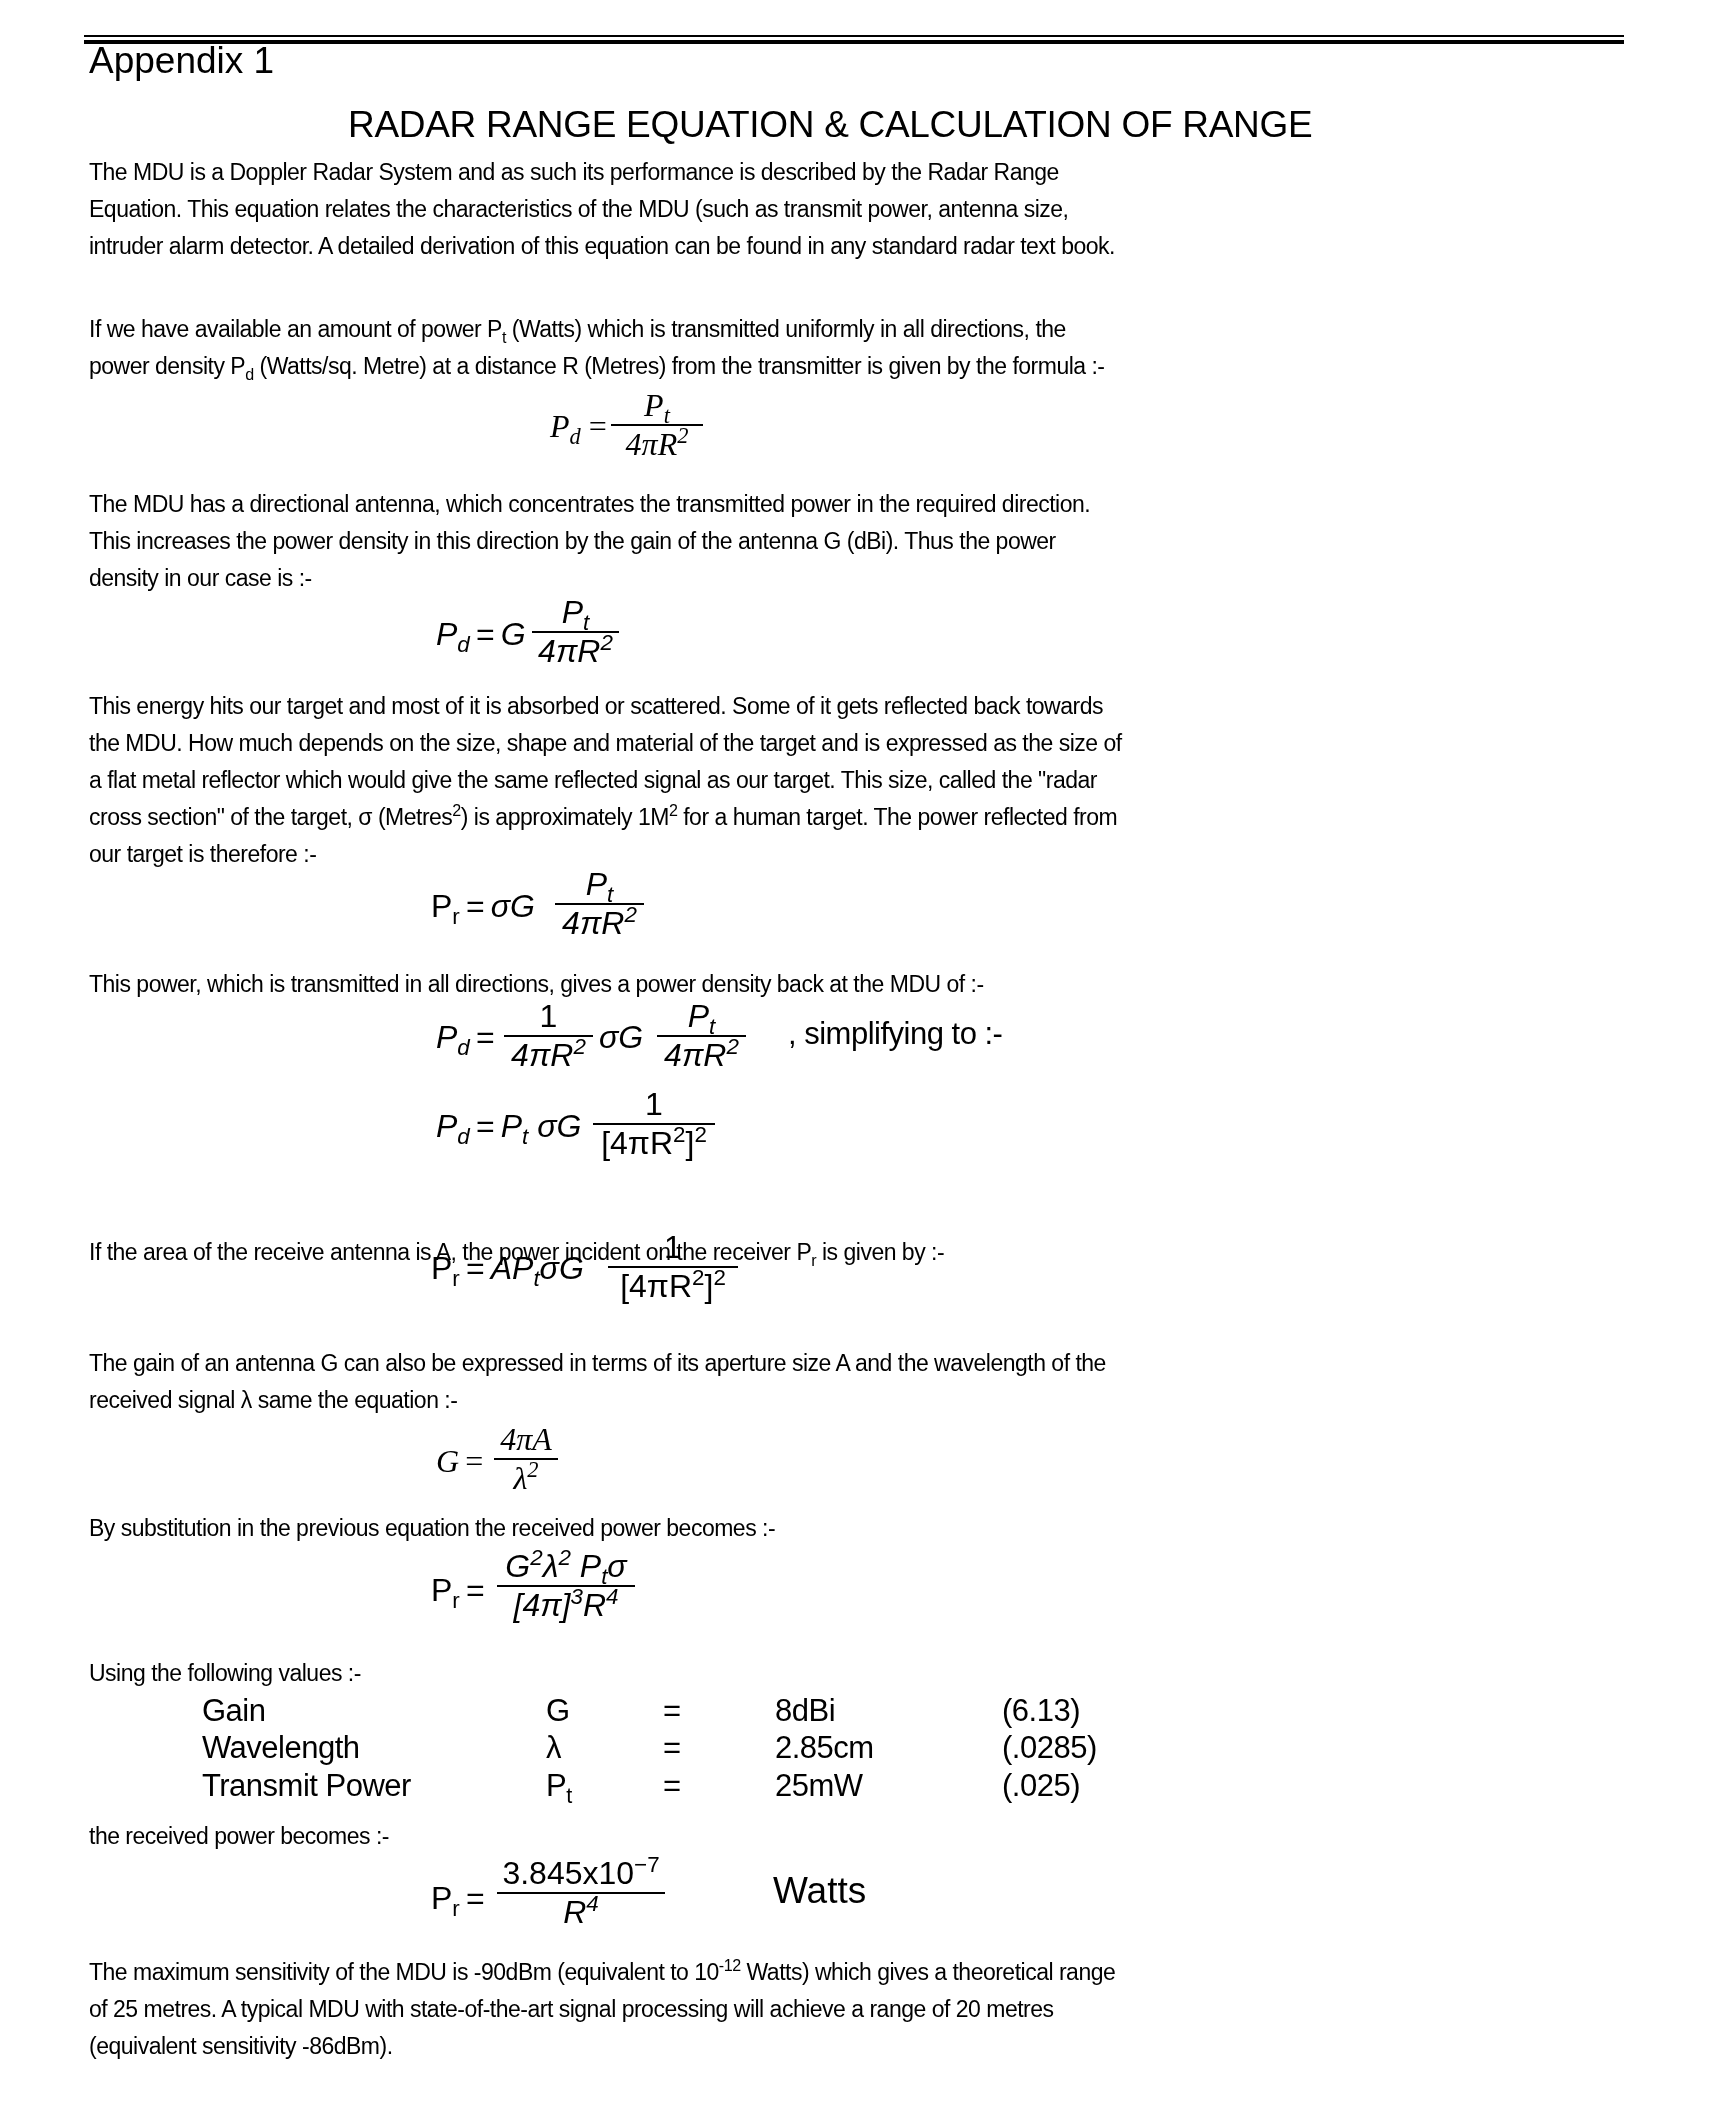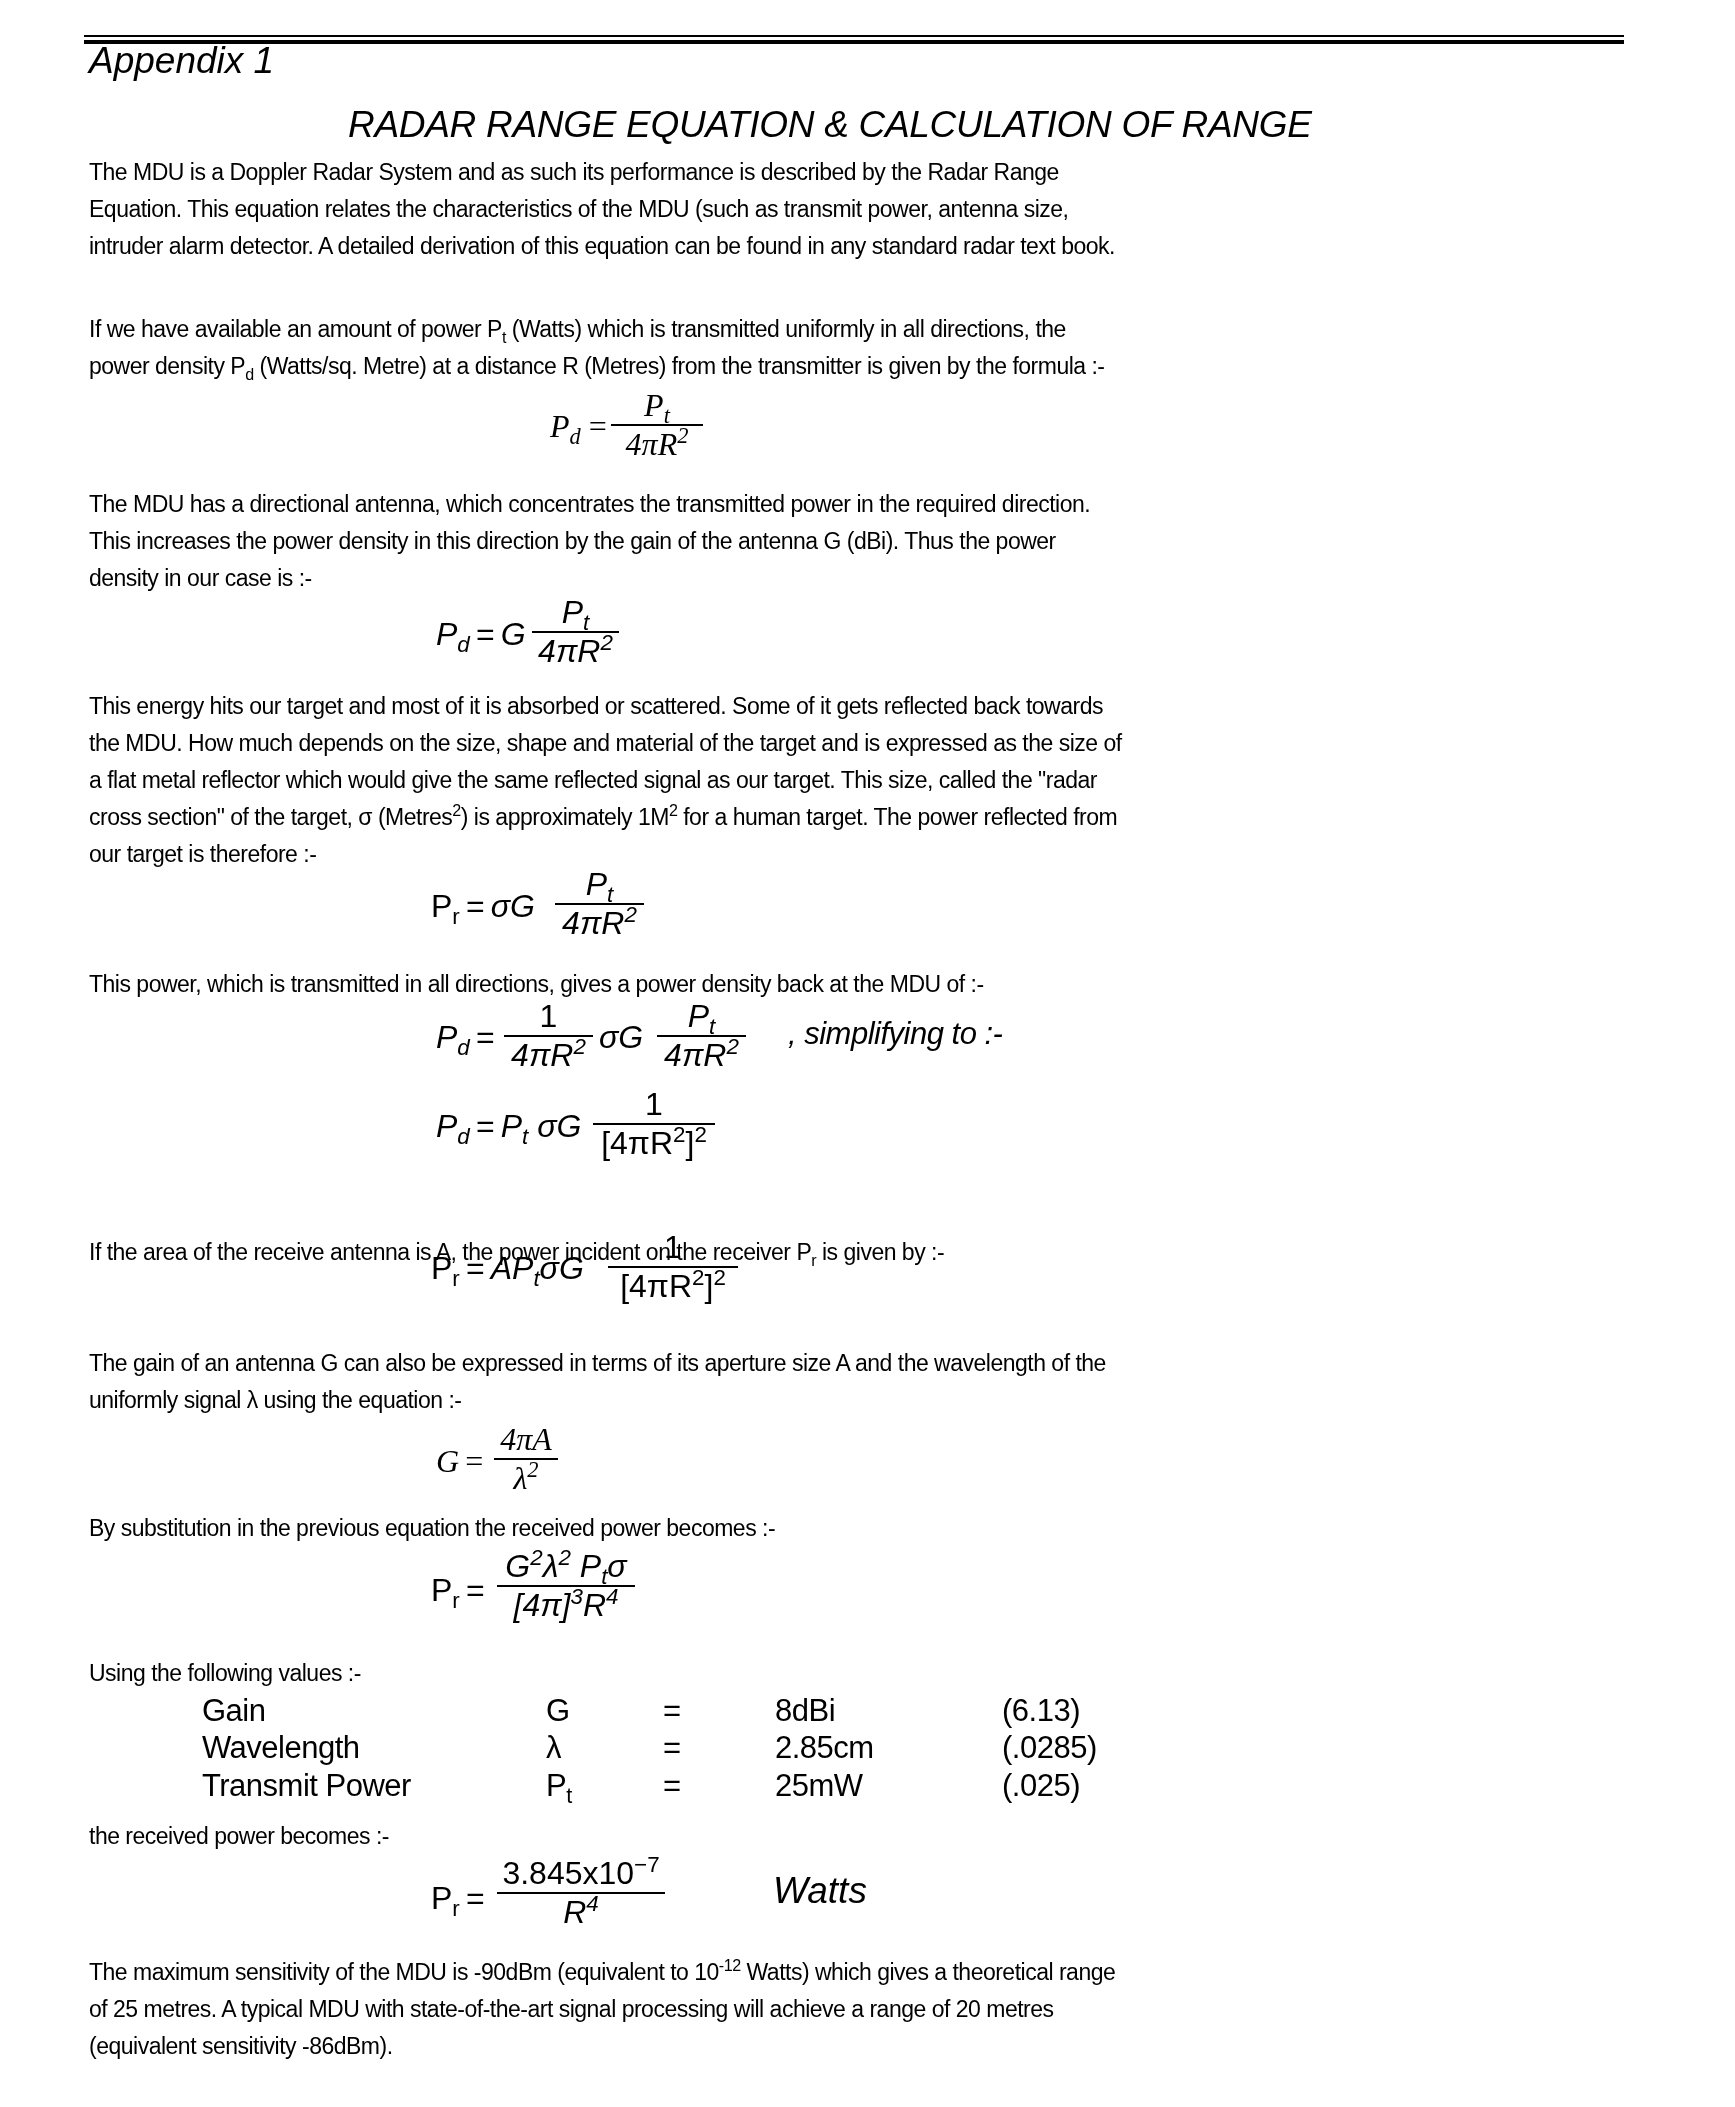--- a/index.html
+++ b/index.html
@@ -1,20 +1,20 @@
 <!DOCTYPE html>
 <html style="font-size:12.2px"><head>
 <meta charset="utf-8">
 <style>
   html, body { margin:0; padding:0; background:#ffffff; }
   body { width:1736px; height:2108px; position:relative; overflow:hidden; color:#000;
          font-family:"Liberation Sans", sans-serif; }
   .rule1 { position:absolute; left:84px; top:35px; width:1540px; height:2.3px; background:#000; }
   .rule2 { position:absolute; left:84px; top:40px; width:1540px; height:3.8px; background:#000; }
-  .abs { position:absolute; white-space:nowrap;font-style:italic; }
+  .abs { position:absolute; white-space:nowrap; }
   .txt { font-size:31px; letter-spacing:-0.5px; transform-origin:0 0; }
   .para { position:absolute; left:89px; font-size:23px; line-height:37px; letter-spacing:-0.5px; white-space:nowrap; }
   .appendix { left:89px; top:40px; font-size:37px; }
   .title { left:348px; top:104px; font-size:37px; letter-spacing:-0.3px; }
   sub, sup { font-size:0.7em; line-height:0; }
   .m { position:absolute; font-size:32px; white-space:nowrap; }
   .serif { font-family:"Liberation Serif", serif; font-style:italic; }
   .it { font-style:italic; }
   .frac { position:absolute; display:flex; flex-direction:column; align-items:center; }
   .bar { height:1.5px; background:#000; width:100%; }
@@ -119,21 +119,21 @@
   <span>P</span><sub>r</sub><span class="eqsign">=</span><span class="it">AP</span><sub class="it">t</sub><span class="it">σG</span>
 </div>
 <div class="frac m" style="left:608px; top:1229px; width:130px;">
   <div class="num">1</div>
   <div class="bar"></div>
   <div class="den"><span>[4πR</span><sup>2</sup><span>]</span><sup>2</sup></div>
 </div>
 
 <div class="para" style="top:1345px;">
   <div>The gain of an antenna G can also be expressed in terms of its aperture size A and the wavelength of the</div>
-  <div>uniformly signal λ using the equation :-</div>
+  <div>received signal λ same the equation :-</div>
 </div>
 
 <div class="m serif" style="left:436px; top:1443px;">
   <span>G</span><span class="eqsign" style="font-style:normal">=</span>
 </div>
 <div class="frac m serif" style="left:494px; top:1421px; width:64px;">
   <div class="num">4πA</div>
   <div class="bar"></div>
   <div class="den"><span>λ</span><sup>2</sup></div>
 </div>

